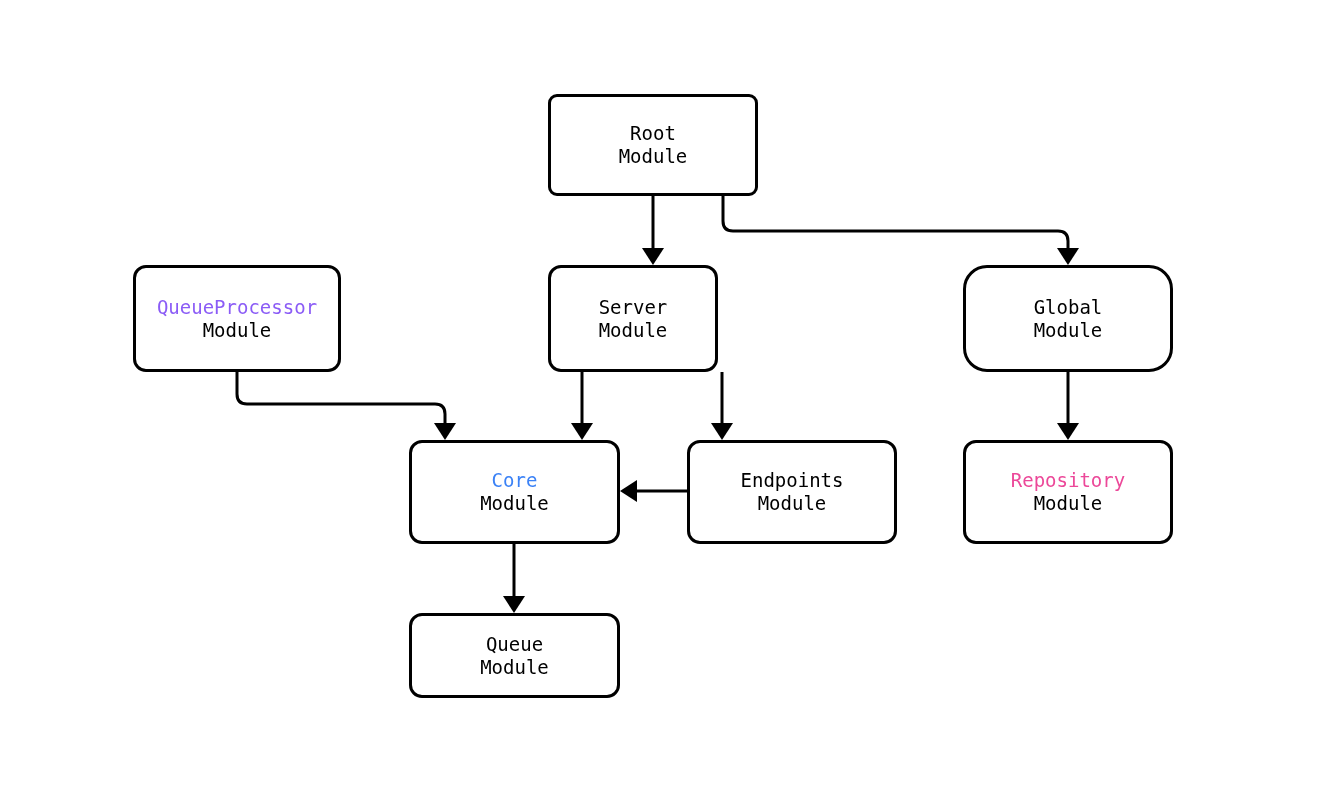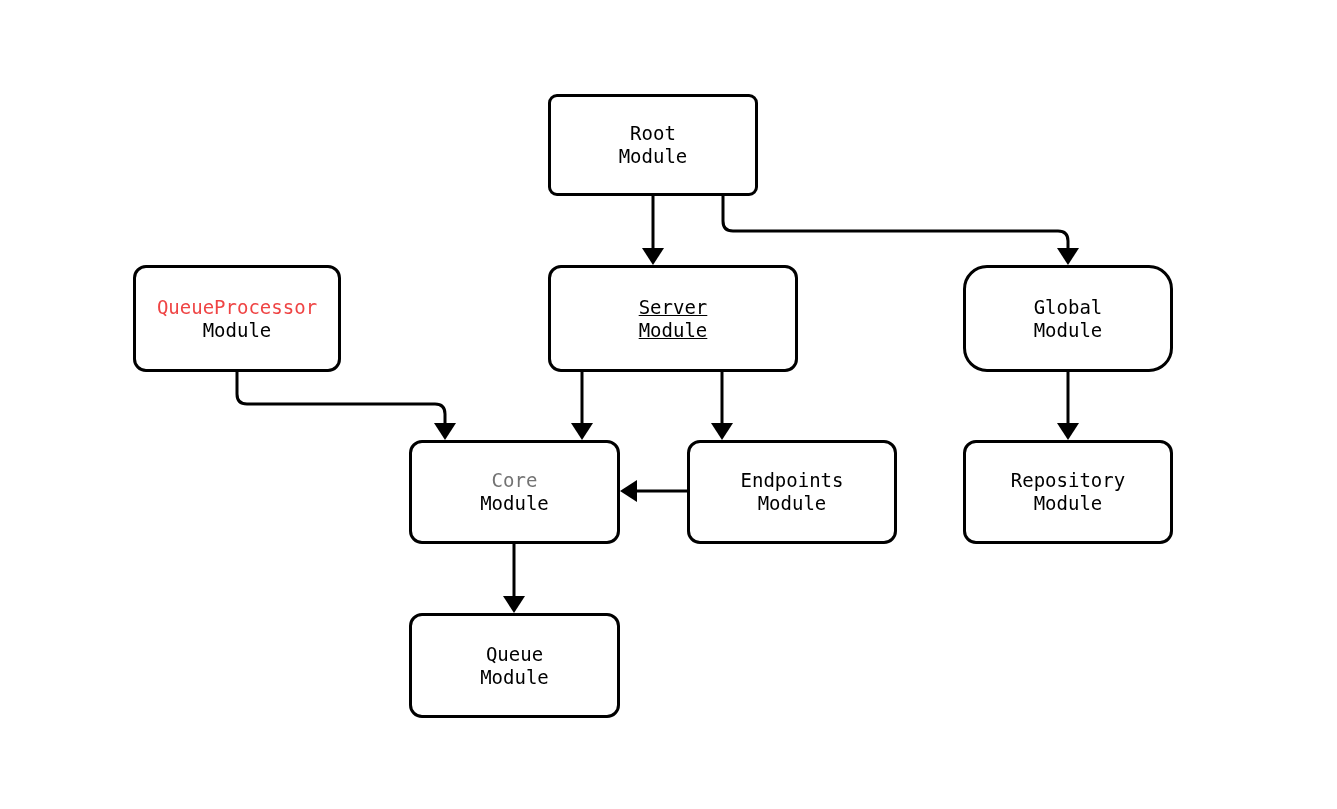--- a/index.html
+++ b/index.html
@@ -83,40 +83,40 @@
       <g>
         <path d="M 514,544 L 514,603" fill="none" stroke="#000000" stroke-width="3" stroke-linecap="butt" stroke-linejoin="round"></path>
         <polygon points="503,596 525,596 514,613" fill="#000000"></polygon>
       </g>
     </svg>
 <div class="node" style="left: 548px; top: 94px; width: 210px; height: 102px; border-color: rgb(0, 0, 0); border-width: 3px; border-radius: 9px;">
       <div class="node-line" style="color: rgb(0, 0, 0);">Root</div>
       <div class="node-line" style="color: rgb(0, 0, 0);">Module</div>
     </div>
     <div class="node" style="left: 133px; top: 265px; width: 208px; height: 107px; border-color: rgb(0, 0, 0); border-width: 3px; border-radius: 13px;">
-      <div class="node-line" style="color: #ef4444;">QueueProcessor</div>
+      <div class="node-line" style="color: #8b5cf6;">QueueProcessor</div>
       <div class="node-line" style="color: rgb(0, 0, 0);">Module</div>
     </div>
-    <div class="node" style="left: 548px; top: 265px; width: 250px; height: 107px; border-color: rgb(0, 0, 0); border-width: 3px; border-radius: 13px; text-decoration: underline;">
+    <div class="node" style="left: 548px; top: 265px; width: 170px; height: 107px; border-color: rgb(0, 0, 0); border-width: 3px; border-radius: 13px;">
       <div class="node-line" style="color: rgb(0, 0, 0);">Server</div>
       <div class="node-line" style="color: rgb(0, 0, 0);">Module</div>
     </div>
     <div class="node" style="left: 963px; top: 265px; width: 210px; height: 107px; border-color: rgb(0, 0, 0); border-width: 3px; border-radius: 24px;">
       <div class="node-line" style="color: rgb(0, 0, 0);">Global</div>
       <div class="node-line" style="color: rgb(0, 0, 0);">Module</div>
     </div>
     <div class="node" style="left: 409px; top: 440px; width: 211px; height: 104px; border-color: rgb(0, 0, 0); border-width: 3px; border-radius: 13px;">
-      <div class="node-line" style="color: #737373;">Core</div>
+      <div class="node-line" style="color: #3b82f6;">Core</div>
       <div class="node-line" style="color: rgb(0, 0, 0);">Module</div>
     </div>
     <div class="node" style="left: 687px; top: 440px; width: 210px; height: 104px; border-color: rgb(0, 0, 0); border-width: 3px; border-radius: 13px;">
       <div class="node-line" style="color: rgb(0, 0, 0);">Endpoints</div>
       <div class="node-line" style="color: rgb(0, 0, 0);">Module</div>
     </div>
     <div class="node" style="left: 963px; top: 440px; width: 210px; height: 104px; border-color: rgb(0, 0, 0); border-width: 3px; border-radius: 13px;">
-      <div class="node-line" style="color: #000000;">Repository</div>
+      <div class="node-line" style="color: #ec4899;">Repository</div>
       <div class="node-line" style="color: rgb(0, 0, 0);">Module</div>
     </div>
-    <div class="node" style="left: 409px; top: 613px; width: 211px; height: 105px; border-color: rgb(0, 0, 0); border-width: 3px; border-radius: 13px;">
+    <div class="node" style="left: 409px; top: 613px; width: 211px; height: 85px; border-color: rgb(0, 0, 0); border-width: 3px; border-radius: 13px;">
       <div class="node-line" style="color: rgb(0, 0, 0);">Queue</div>
       <div class="node-line" style="color: rgb(0, 0, 0);">Module</div>
     </div>
   </div>
 
 </body></html>

